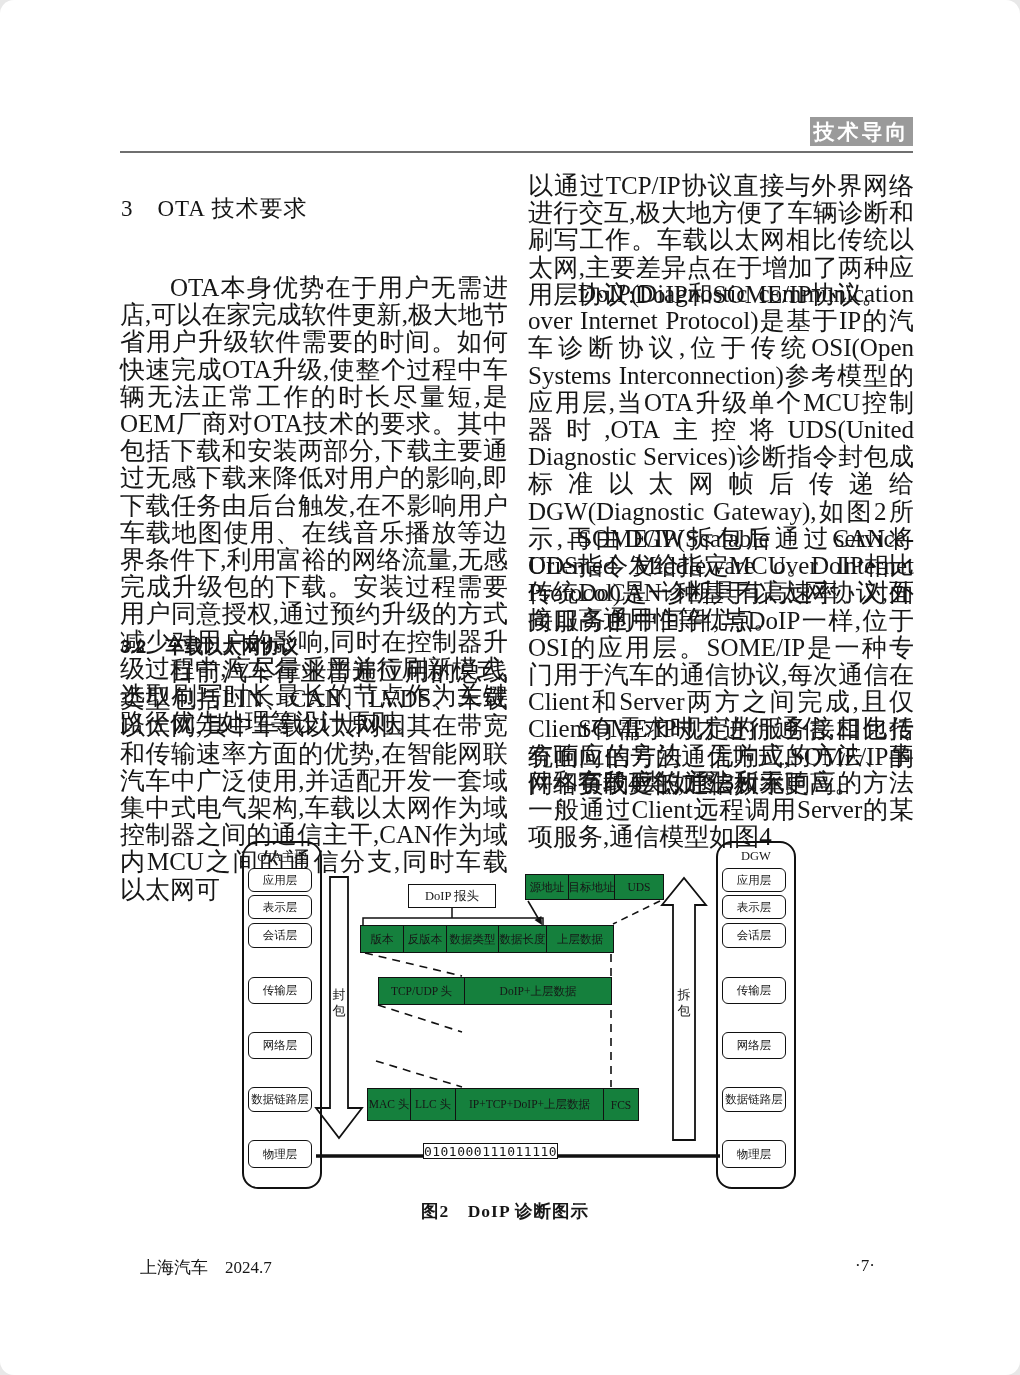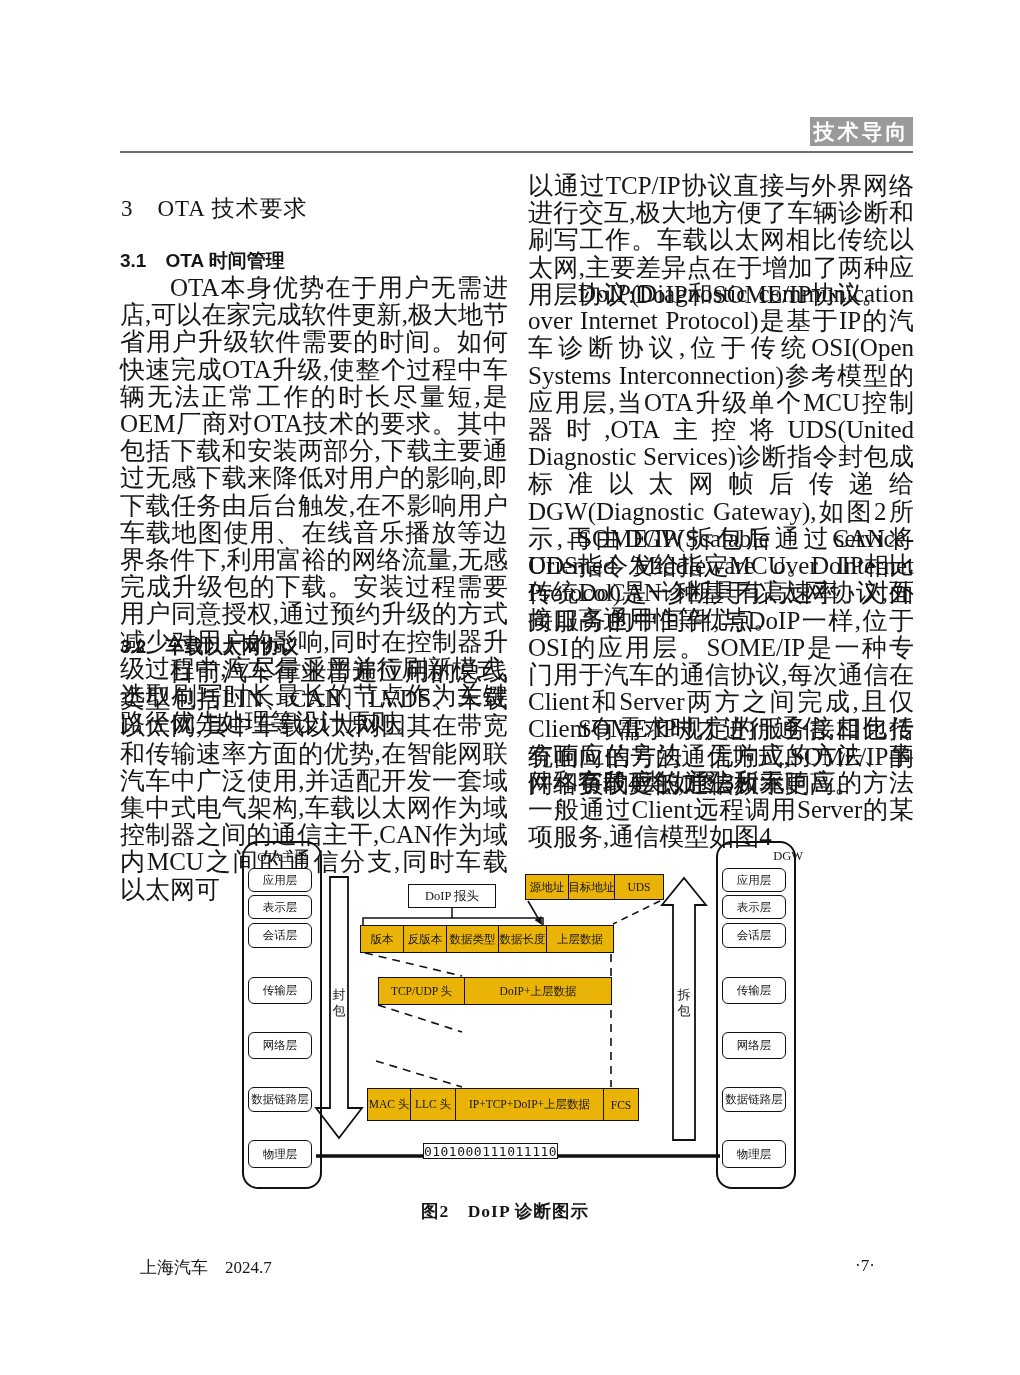--- a/index.html
+++ b/index.html
@@ -1,17 +1,17 @@
 <!DOCTYPE html>
 <html><head>
 <meta charset="utf-8">
 <style>
   html,body{margin:0;padding:0;background:#e8e8e8;}
   .page{position:relative;width:1020px;height:1375px;margin:0 auto;background:#ffffff;
-        font-family:"Liberation Serif", serif;color:#161616;overflow:hidden;}
+        font-family:"Liberation Serif", serif;color:#161616;overflow:hidden;border-radius:14px;}
   
   .badge{position:absolute;left:810px;top:117px;width:103px;height:29px;background:#9a9a9a;
          color:#ffffff;font-family:"Liberation Sans",sans-serif;font-weight:bold;font-size:21px;
          letter-spacing:3px;display:flex;align-items:center;justify-content:center;}
   .rule{position:absolute;left:120px;top:151px;width:793px;height:2px;background:#6f6f6f;}
   
   .sec-title{position:absolute;left:121px;top:193px;width:388px;font-size:23px;letter-spacing:1px;}
   .sub-title{position:absolute;left:120px;width:388px;font-size:19px;font-weight:bold;
              font-family:"Liberation Sans",sans-serif;}
   .para{position:absolute;font-size:25px;line-height:27.2px;text-align:justify;text-indent:2em;
@@ -21,41 +21,40 @@
   
   .figure{position:absolute;left:0;top:835px;width:1020px;height:392px;}
   .figure svg{position:absolute;left:0;top:0;}
   .stack{position:absolute;top:6px;width:76px;height:344px;border:2px solid #111;border-radius:16px;background:transparent;}
   .stack-title{position:absolute;top:12px;width:76px;text-align:center;font-size:12.5px;}
   .layer{position:absolute;width:64px;border:1.6px solid #111;border-radius:6px;background:#fff;
          display:flex;align-items:center;justify-content:center;font-size:11.5px;white-space:nowrap;
          box-sizing:border-box;}
   .obox{position:absolute;border:1.8px solid #111;background:#fff;display:flex;align-items:center;
         justify-content:center;font-size:12.5px;box-sizing:border-box;white-space:nowrap;}
-  .cellrow{position:absolute;display:flex;border:1.8px solid #111;background:#eab308;box-sizing:border-box;}
+  .cellrow{position:absolute;display:flex;border:1.8px solid #111;background:#15803d;box-sizing:border-box;}
   .cell{border-left:1.6px solid #111;display:flex;align-items:center;justify-content:center;
         font-size:11.5px;white-space:nowrap;overflow:hidden;box-sizing:border-box;}
   .cell:first-child{border-left:none;}
   .varrow-label{position:absolute;width:16px;font-size:13px;line-height:16px;text-align:center;word-break:break-all;}
   .binary{font-family:"DejaVu Sans Mono",monospace;font-size:13px;letter-spacing:0.5px;}
   .caption{position:absolute;left:355px;top:1199px;width:300px;text-align:center;font-size:17.5px;
            font-weight:600;letter-spacing:1px;}
   .footer-l{position:absolute;left:140px;top:1256px;font-size:17px;}
   .footer-r{position:absolute;left:830px;top:1256px;width:70px;text-align:center;font-size:17px;}
 </style>
 </head>
 <body>
 
 <div class="page">
 
   <div class="badge">技术导向</div>
   <div class="rule"></div>
 
   <div class="sec-title">3　OTA 技术要求</div>
-  <div class="sub-title" style="top:248px;">3.1　OTA 时间管理</div>
   <div class="para col-l" style="top:274px;">OTA本身优势在于用户无需进店,可以在家完成软件更新,极大地节省用户升级软件需要的时间。如何快速完成OTA升级,使整个过程中车辆无法正常工作的时长尽量短,是OEM厂商对OTA技术的要求。其中包括下载和安装两部分,下载主要通过无感下载来降低对用户的影响,即下载任务由后台触发,在不影响用户车载地图使用、在线音乐播放等边界条件下,利用富裕的网络流量,无感完成升级包的下载。安装过程需要用户同意授权,通过预约升级的方式减少对用户的影响,同时在控制器升级过程中,应尽量采用并行刷新模式,选取刷写时长最长的节点作为关键路径优先处理等设计原则。</div>
   <div class="sub-title" style="top:634px;">3.2　车载以太网协议</div>
   <div class="para col-l" style="top:658px;">目前汽车行业普遍应用的总线类型包括LIN、CAN、LVDS、车载以太网,其中车载以太网因其在带宽和传输速率方面的优势,在智能网联汽车中广泛使用,并适配开发一套域集中式电气架构,车载以太网作为域控制器之间的通信主干,CAN作为域内MCU之间的通信分支,同时车载以太网可</div>
 
   <div class="para col-r" style="top:172px;text-indent:0;">以通过TCP/IP协议直接与外界网络进行交互,极大地方便了车辆诊断和刷写工作。车载以太网相比传统以太网,主要差异点在于增加了两种应用层协议:DoIP和SOME/IP协议。</div>
   <div class="para col-r" style="top:280px;">DoIP(Diagnostic communication over Internet Protocol)是基于IP的汽车诊断协议,位于传统OSI(Open Systems Interconnection)参考模型的应用层,当OTA升级单个MCU控制器时,OTA主控将UDS(United Diagnostic Services)诊断指令封包成标准以太网帧后传递给DGW(Diagnostic Gateway),如图2所示,再由DGW拆包后通过CAN将UDS指令发给指定MCU。DoIP相比传统DoCAN诊断具有高速率、对外接口高通用性等优点。</div>
   <div class="para col-r" style="top:525px;">SOME/IP(Scalable service-Oriented Middleware over Internet Protocol)是一种基于以太网协议,面向服务的中间件,与DoIP一样,位于OSI的应用层。SOME/IP是一种专门用于汽车的通信协议,每次通信在Client和Server两方之间完成,且仅Client有需求时才进行通信,相比传统面向信号的通信方式,SOME/IP的网络负载更低,通信效率更高。</div>
   <div class="para col-r" style="top:715px;">SOME/IP规定的服务接口包括有响应的方法、无响应的方法、事件和字段4类,如图3所示。</div>
   <div class="para col-r" style="top:769px;">有响应的方法和无响应的方法一般通过Client远程调用Server的某项服务,通信模型如图4</div>
 
@@ -87,21 +86,21 @@
     <div class="layer" style="left:248px;top:33px;height:24px;">应用层</div>
     <div class="layer" style="left:248px;top:60px;height:24px;">表示层</div>
     <div class="layer" style="left:248px;top:88px;height:25px;">会话层</div>
     <div class="layer" style="left:248px;top:142px;height:27px;">传输层</div>
     <div class="layer" style="left:248px;top:197px;height:27px;">网络层</div>
     <div class="layer" style="left:248px;top:252px;height:25px;">数据链路层</div>
     <div class="layer" style="left:248px;top:305px;height:28px;">物理层</div>
     <div class="varrow-label" style="left:331px;top:152px;">封包</div>
 
     <div class="stack" style="left:716px;">
-      <div class="stack-title" style="left:9px;top:6px;position:absolute;text-align:right;">DGW</div>
+      <div class="stack-title" style="left:0;top:6px;position:absolute;">DGW</div>
     </div>
     <div class="layer" style="left:722px;top:33px;height:24px;">应用层</div>
     <div class="layer" style="left:722px;top:60px;height:24px;">表示层</div>
     <div class="layer" style="left:722px;top:88px;height:25px;">会话层</div>
     <div class="layer" style="left:722px;top:142px;height:27px;">传输层</div>
     <div class="layer" style="left:722px;top:197px;height:27px;">网络层</div>
     <div class="layer" style="left:722px;top:252px;height:25px;">数据链路层</div>
     <div class="layer" style="left:722px;top:305px;height:28px;">物理层</div>
     <div class="varrow-label" style="left:676px;top:152px;">拆包</div>
 

